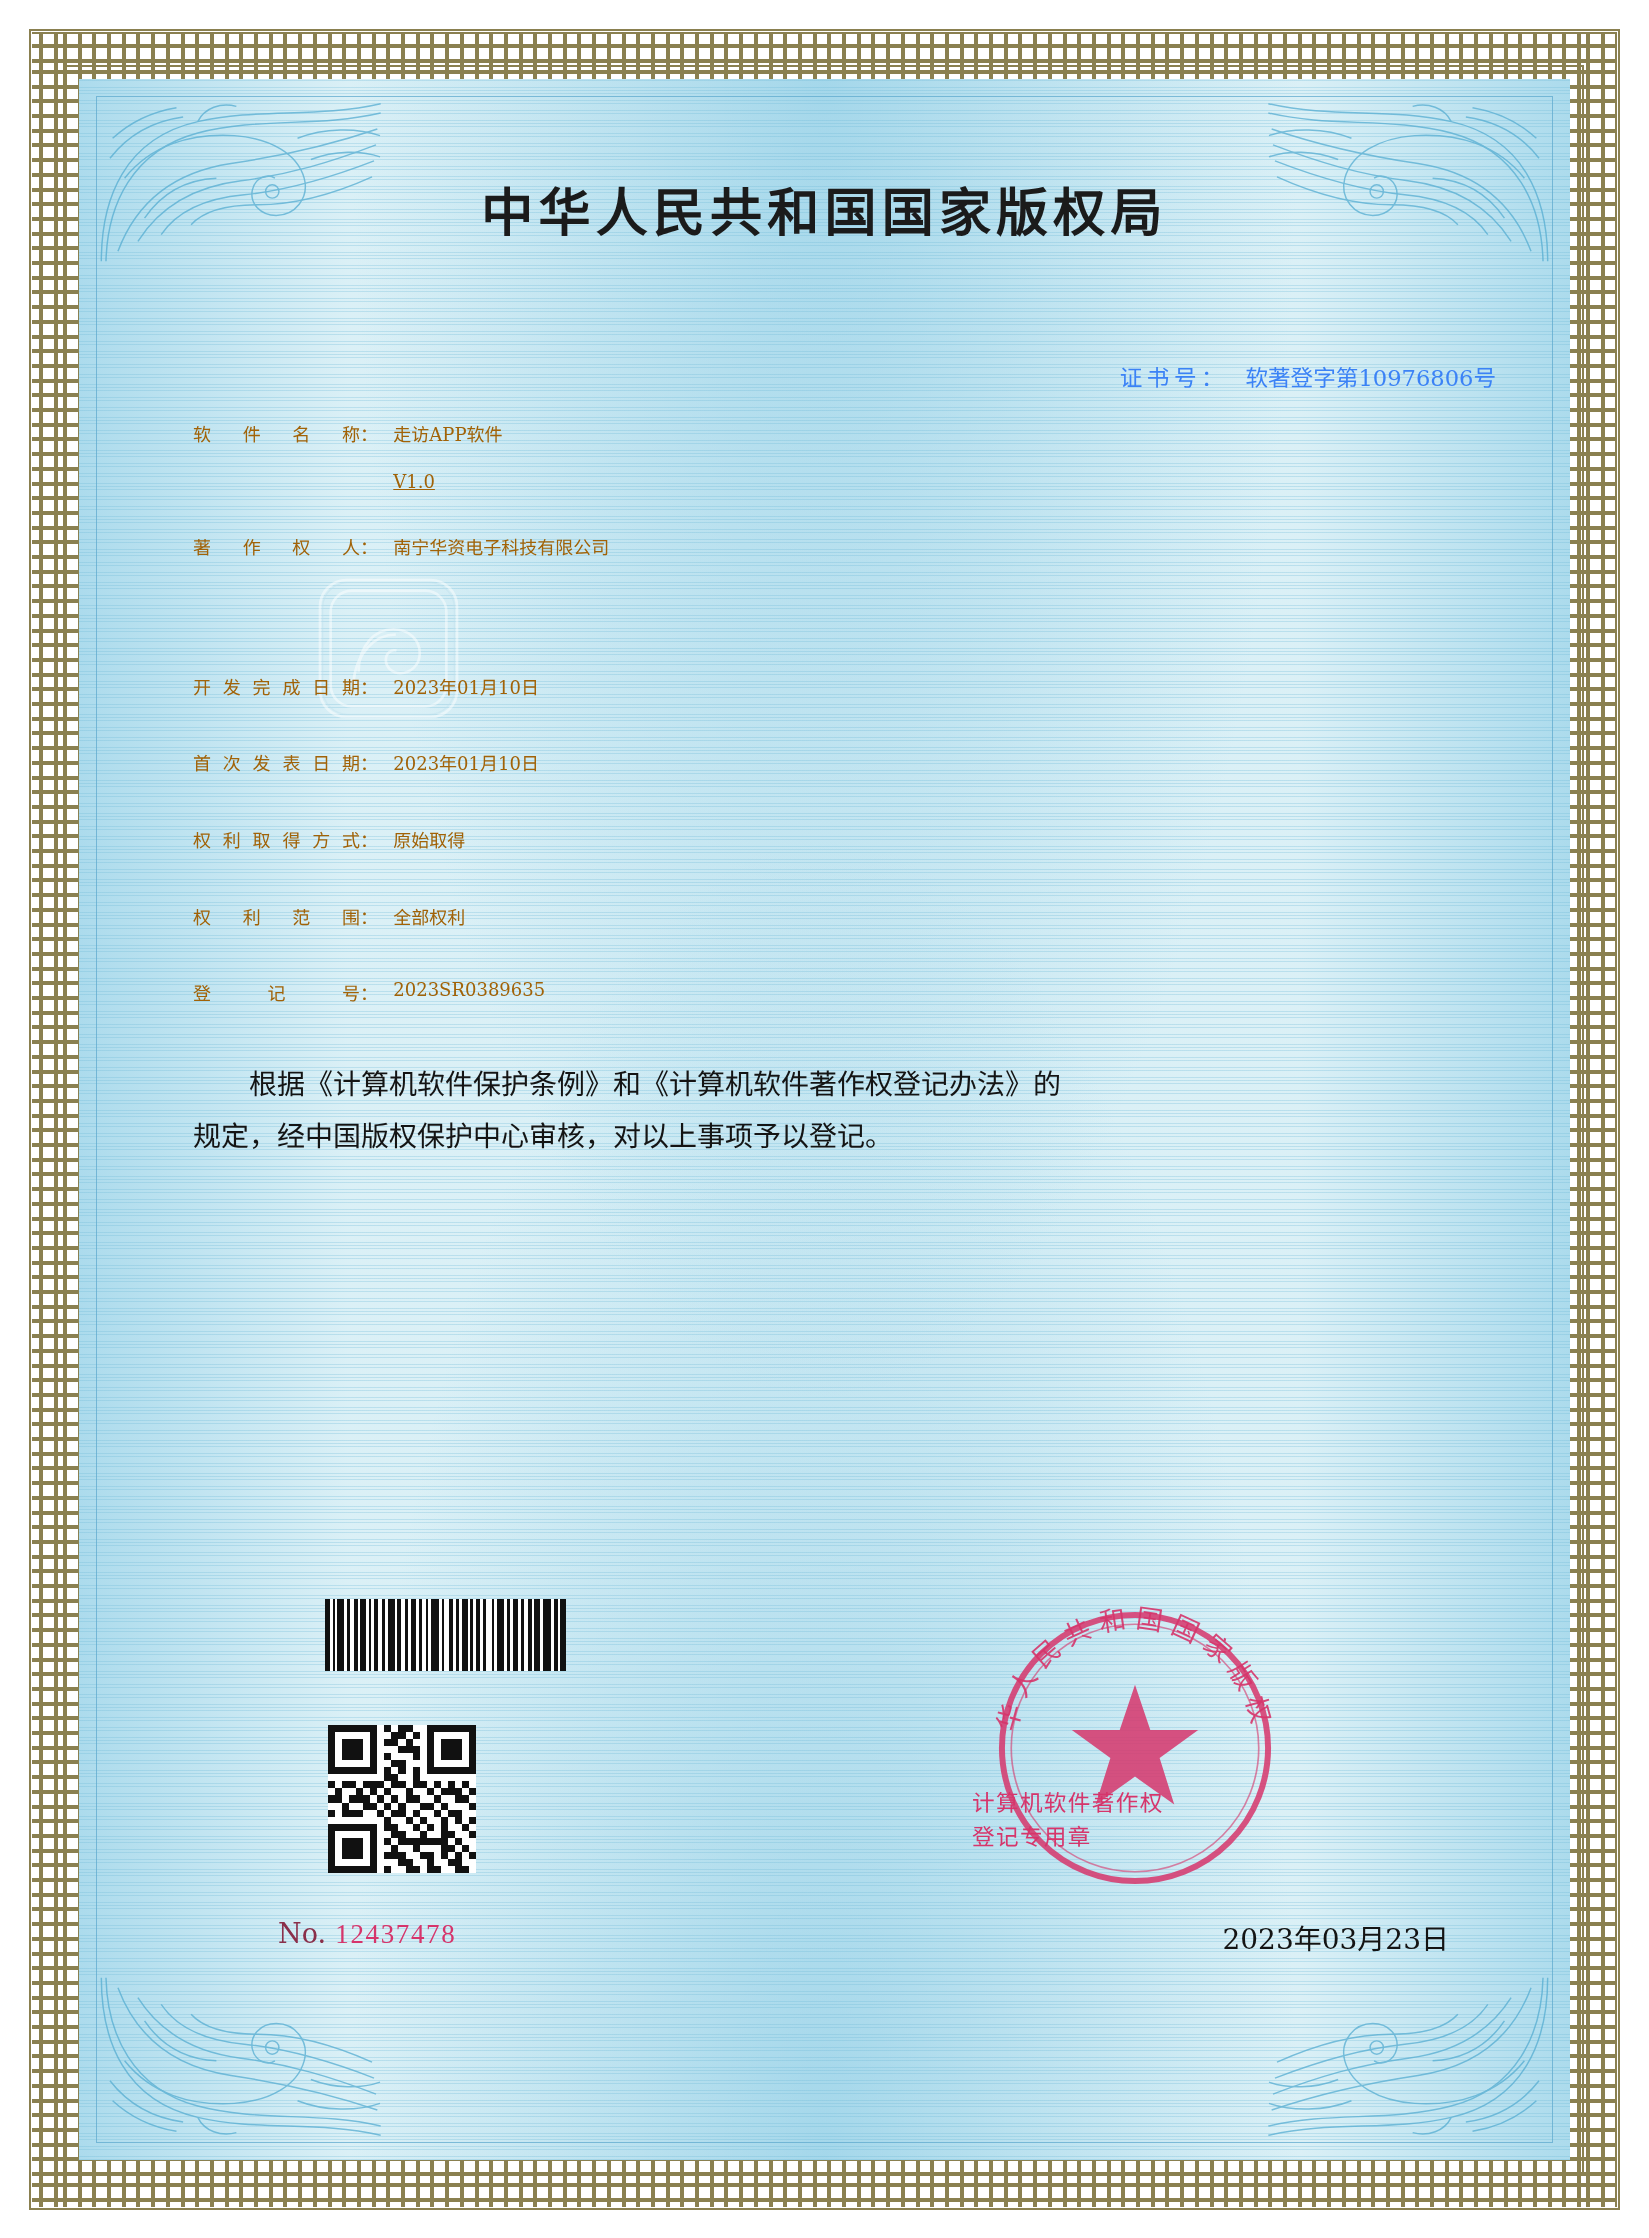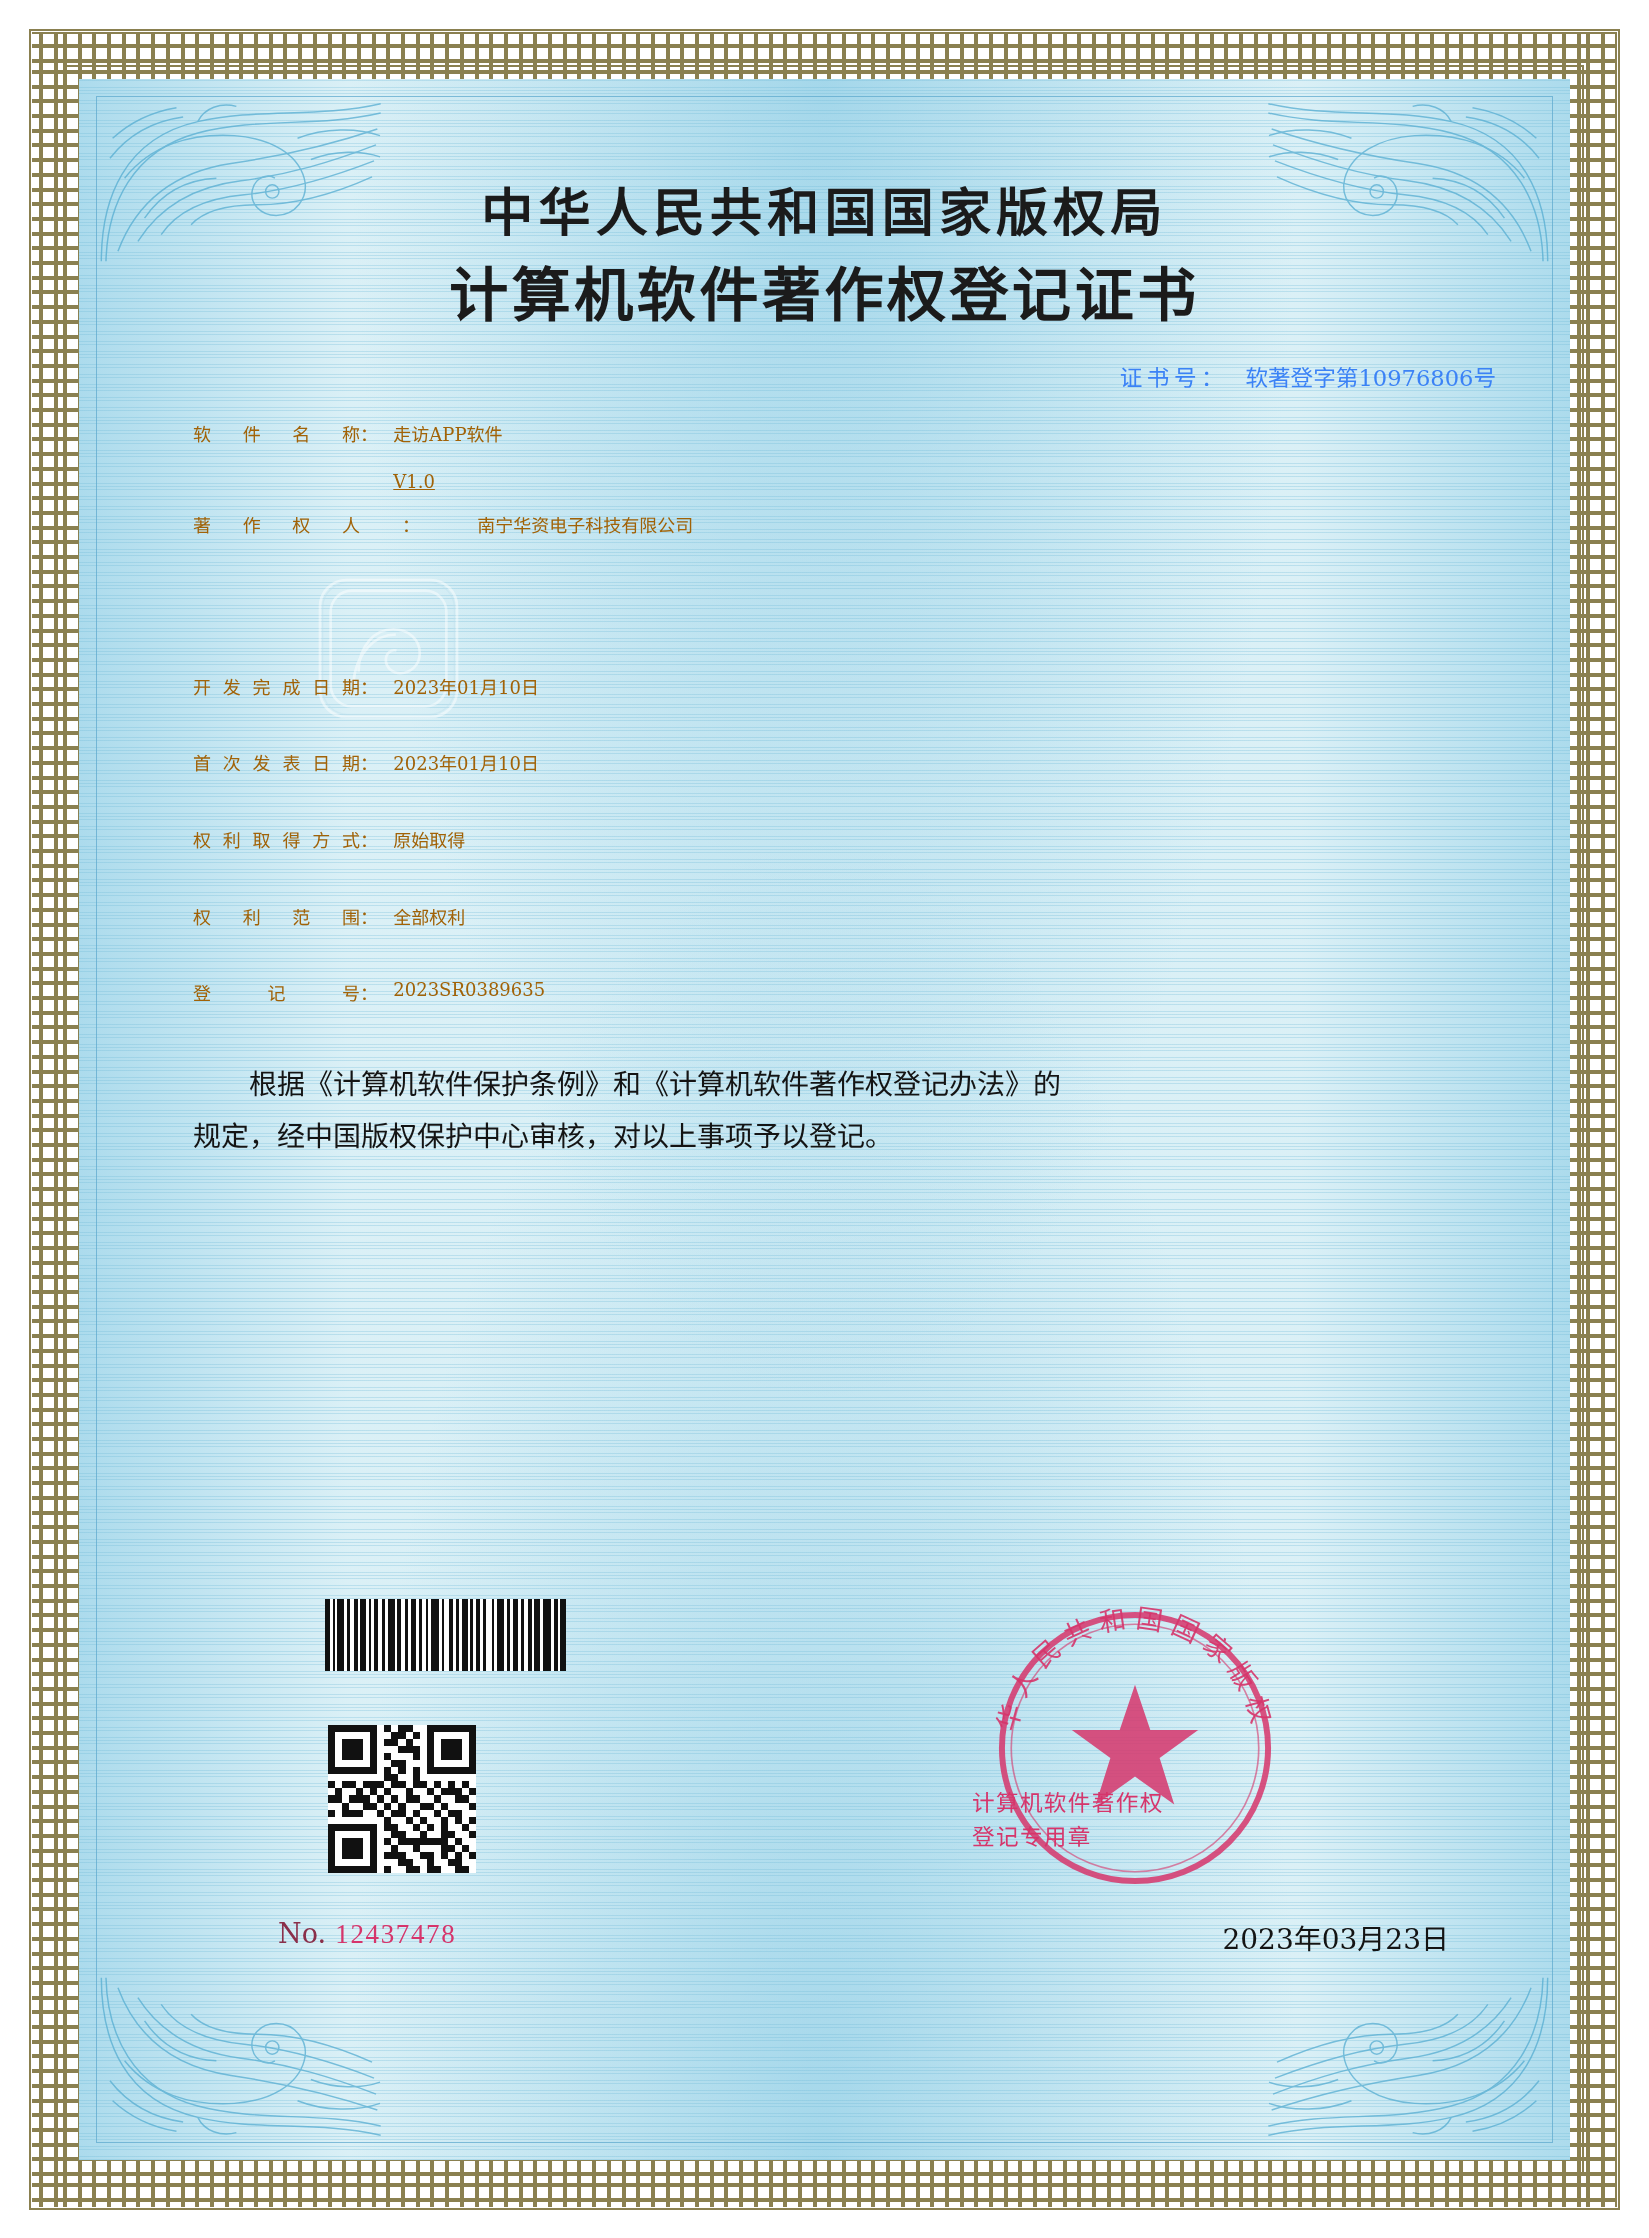--- a/index.html
+++ b/index.html
@@ -184,21 +184,21 @@
     display: inline-block;
     margin-left: 10.7px;
   }
   .field .f-value .line2 {
     display: block;
     margin-top: 25px;
     text-decoration: underline;
   }
 
   .f-name    { top: 420px; }
-  .f-owner   { top: 511px; gap: 42px; }
+  .f-owner   { top: 533px; }
   .f-devdate { top: 673px; }
   .f-pubdate { top: 749px; }
   .f-acquire { top: 826px; }
   .f-scope   { top: 903px; }
   .f-regno   { top: 979px; }
 
   .statement {
     position: absolute;
     left: 193px;
     right: 180px;
@@ -393,21 +393,20 @@
           <rect x="16" y="16" width="198" height="198" rx="38"></rect>
         </g>
       </svg>
     </div>
   </div>
 
   <div class="content">
 
     <div class="title-main">中华人民共和国国家版权局</div>
 
-    <div class="title-sub">计算机软件著作权登记证书</div>
 
     <div class="cert-no">
       <span class="label">证书号：</span><span class="value">软著登字第10976806号</span>
     </div>
 
     <div class="field f-name">
       <span class="f-label">软件名称</span>
       <span class="f-colon">：</span>
       <span class="f-value">
         <span>走访APP软件</span>

